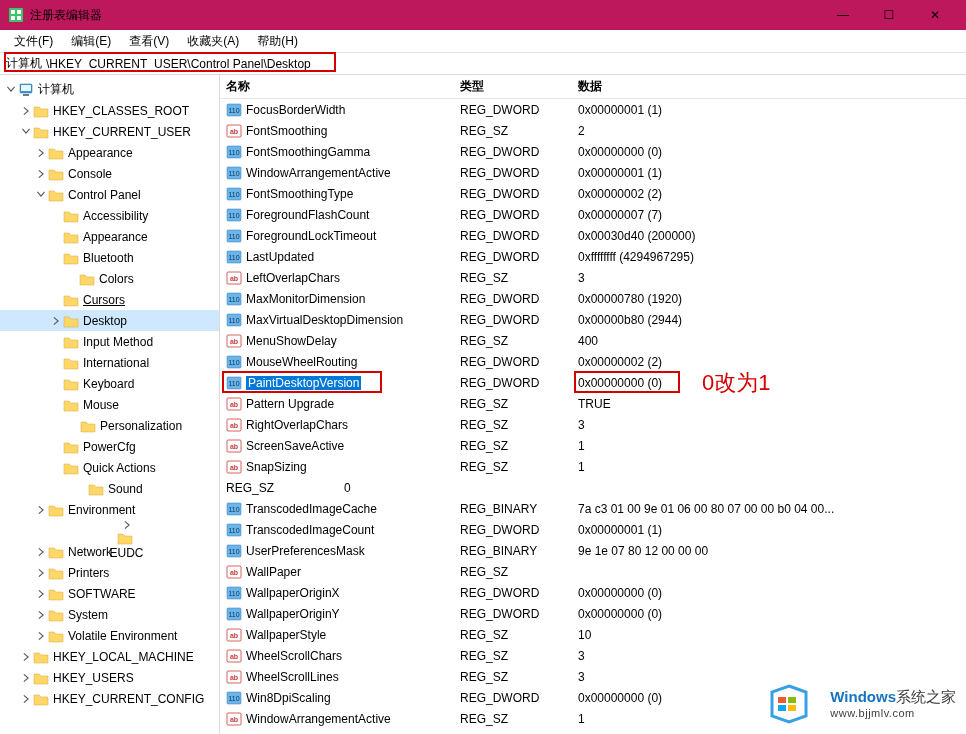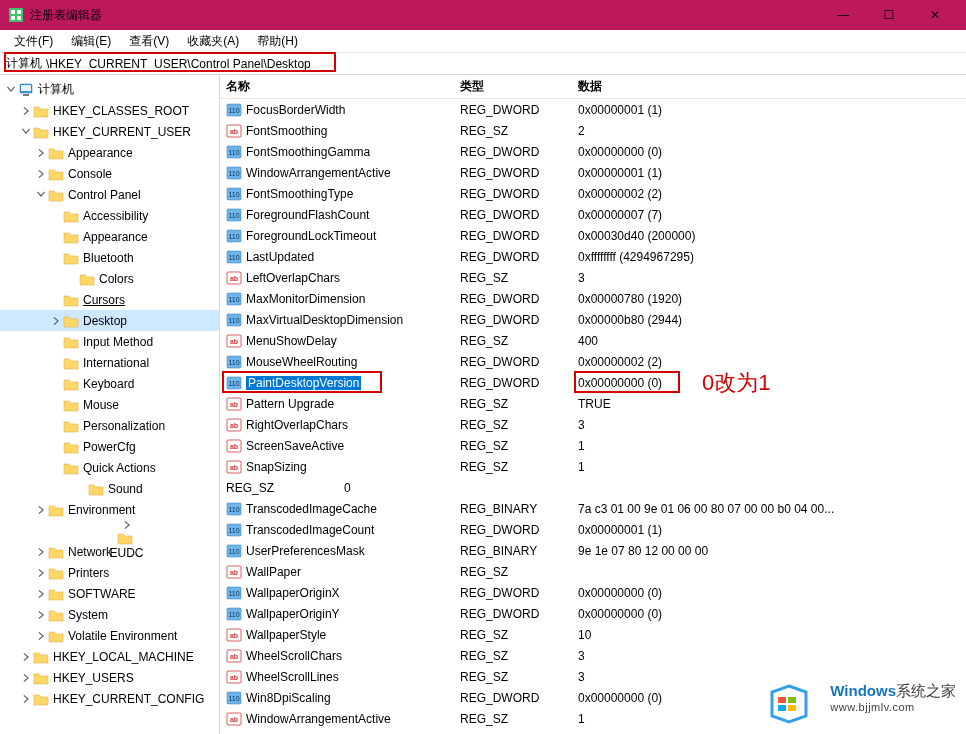--- a/index.html
+++ b/index.html
@@ -41,21 +41,21 @@
 .list-row { display: flex; height: 21px; align-items: center; font-size: 12px; }
 .list-row .cell { padding: 0 6px; overflow: hidden; text-overflow: ellipsis; white-space: nowrap; }
 .list-row .name-cell { width: 234px; display: flex; align-items: center; padding-left: 6px; }
 .list-row .val-icon { width: 16px; height: 16px; margin-right: 4px; flex-shrink:0; }
 .list-row.selected .name-cell .name-text { background: #0078d7; color: #fff; padding: 0 2px; }
 
 .red-box-1 { position: absolute; border: 2px solid #d40000; pointer-events: none; left: 222px; top: 371px; width: 160px; height: 22px; }
 .red-box-2 { position: absolute; border: 2px solid #d40000; pointer-events: none; left: 574px; top: 371px; width: 106px; height: 22px; }
 .red-text { position: absolute; color: #d40000; font-size: 22px; left: 702px; top: 368px; }
 
-.watermark { position: absolute; right: 10px; bottom: 10px; display: flex; align-items: flex-start; gap: 20px; opacity: 0.95; }
+.watermark { position: absolute; right: 10px; bottom: 10px; display: flex; align-items: center; gap: 20px; opacity: 0.95; }
 .watermark .wm-text { text-align: left; }
 .watermark .wm-line1 { font-size: 15px; color: #0a6cbf; }
 .watermark .wm-line1 b { font-weight: 600; }
 .watermark .wm-line2 { font-size: 11px; color: #333; letter-spacing: 0.5px; }
 </style>
 </head>
 <body>
 
 <svg width="0" height="0" style="position:absolute">
   <defs>
@@ -247,21 +247,21 @@
           </svg></span>
         <span class="label">Keyboard</span>
       </div>
       <div class="tree-item" style="padding-left: 49px;">
         <span class="expander"></span>
         <span class="folder-icon"><svg width="16" height="16">
             <use href="#folder-icon-g"></use>
           </svg></span>
         <span class="label">Mouse</span>
       </div>
-      <div class="tree-item" style="padding-left: 49px;">
+      <div class="tree-item" style="padding-left: 49px; margin-left: 17px;">
         <span class="expander"></span>
         <span class="folder-icon"><svg width="16" height="16">
             <use href="#folder-icon-g"></use>
           </svg></span>
         <span class="label">Personalization</span>
       </div>
       <div class="tree-item" style="padding-left: 49px;">
         <span class="expander"></span>
         <span class="folder-icon"><svg width="16" height="16">
             <use href="#folder-icon-g"></use>

